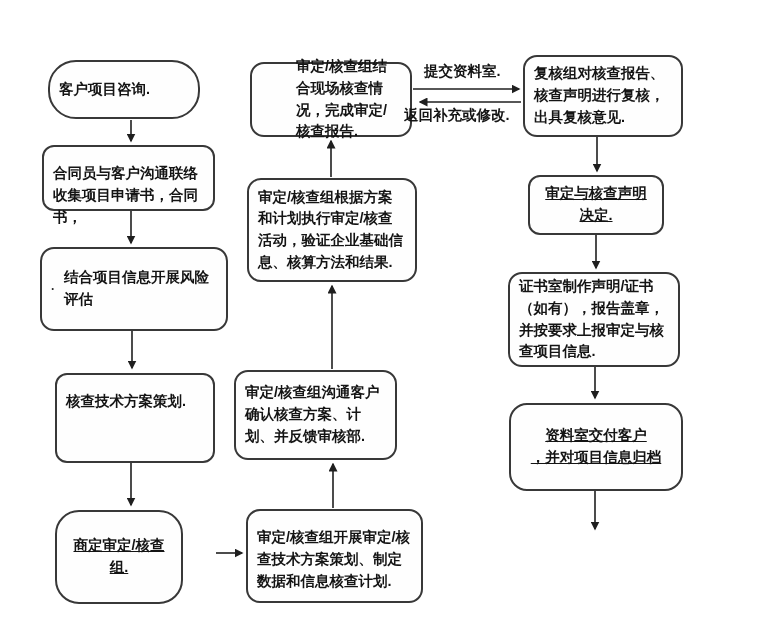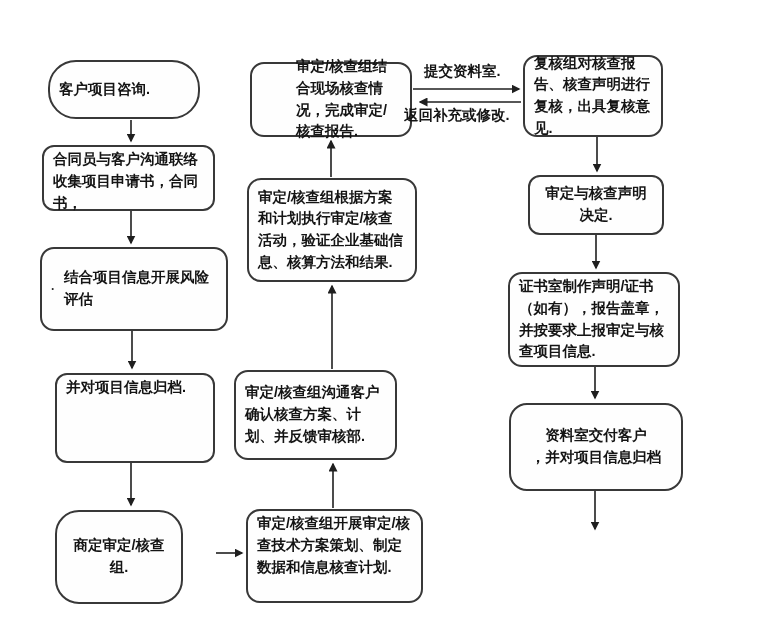--- a/index.html
+++ b/index.html
@@ -17,22 +17,22 @@
     border:2px solid #383838;
     background:#fefefe;
     color:#141414;
     font-weight:700;
     font-size:14.5px;
     line-height:1.5;
     display:flex;
     align-items:center;
     padding:5px 9px;
   }
-  .node.top{align-items:flex-start;padding-top:2px;}
-  .node.hcenter{justify-content:center;text-align:center;}
+  .node.top{align-items:flex-start;padding-top:16px;}
+  .node.hcenter{justify-content:center;text-align:center;text-decoration:underline;}
   .pre{white-space:pre-line;}
   .bullet{
     flex:0 0 auto;
     width:13px;
     font-size:12px;
     color:#2a2a2a;
   }
   .edge-label{
     position:absolute;
     font-weight:700;
@@ -80,21 +80,21 @@
   <div class="node top" style="left:42px;top:145px;width:173px;height:66px;border-radius:12px;">
     <span>合同员与客户沟通联络收集项目申请书，合同书，</span>
   </div>
 
   <div class="node" style="left:40px;top:247px;width:188px;height:84px;border-radius:14px;">
     <span class="bullet">·</span>
     <span>结合项目信息开展风险评估</span>
   </div>
 
   <div class="node top" style="left:55px;top:373px;width:160px;height:90px;border-radius:12px;">
-    <span>并对项目信息归档.</span>
+    <span>核查技术方案策划.</span>
   </div>
 
   <div class="node hcenter" style="left:55px;top:510px;width:128px;height:94px;border-radius:24px;">
     <span>商定审定/核查组.</span>
   </div>
 
   <div class="node" style="left:250px;top:62px;width:162px;height:75px;border-radius:14px;padding-left:44px;">
     <span>审定/核查组结合现场核查情况，完成审定/核查报告.</span>
   </div>
 
@@ -103,21 +103,21 @@
   </div>
 
   <div class="node" style="left:234px;top:370px;width:163px;height:90px;border-radius:14px;">
     <span>审定/核查组沟通客户确认核查方案、计划、并反馈审核部.</span>
   </div>
 
   <div class="node top" style="left:246px;top:509px;width:177px;height:94px;border-radius:14px;">
     <span>审定/核查组开展审定/核查技术方案策划、制定数据和信息核查计划.</span>
   </div>
 
-  <div class="node" style="left:523px;top:55px;width:140px;height:82px;border-radius:14px;">
+  <div class="node" style="left:523px;top:55px;width:160px;height:82px;border-radius:14px;">
     <span>复核组对核查报告、核查声明进行复核，出具复核意见.</span>
   </div>
 
   <div class="node hcenter pre" style="left:528px;top:175px;width:136px;height:60px;border-radius:12px;">
     <span class="pre">审定与核查声明
 决定.</span>
   </div>
 
   <div class="node" style="left:508px;top:272px;width:172px;height:95px;border-radius:14px;">
     <span>证书室制作声明/证书（如有），报告盖章，并按要求上报审定与核查项目信息.</span>

